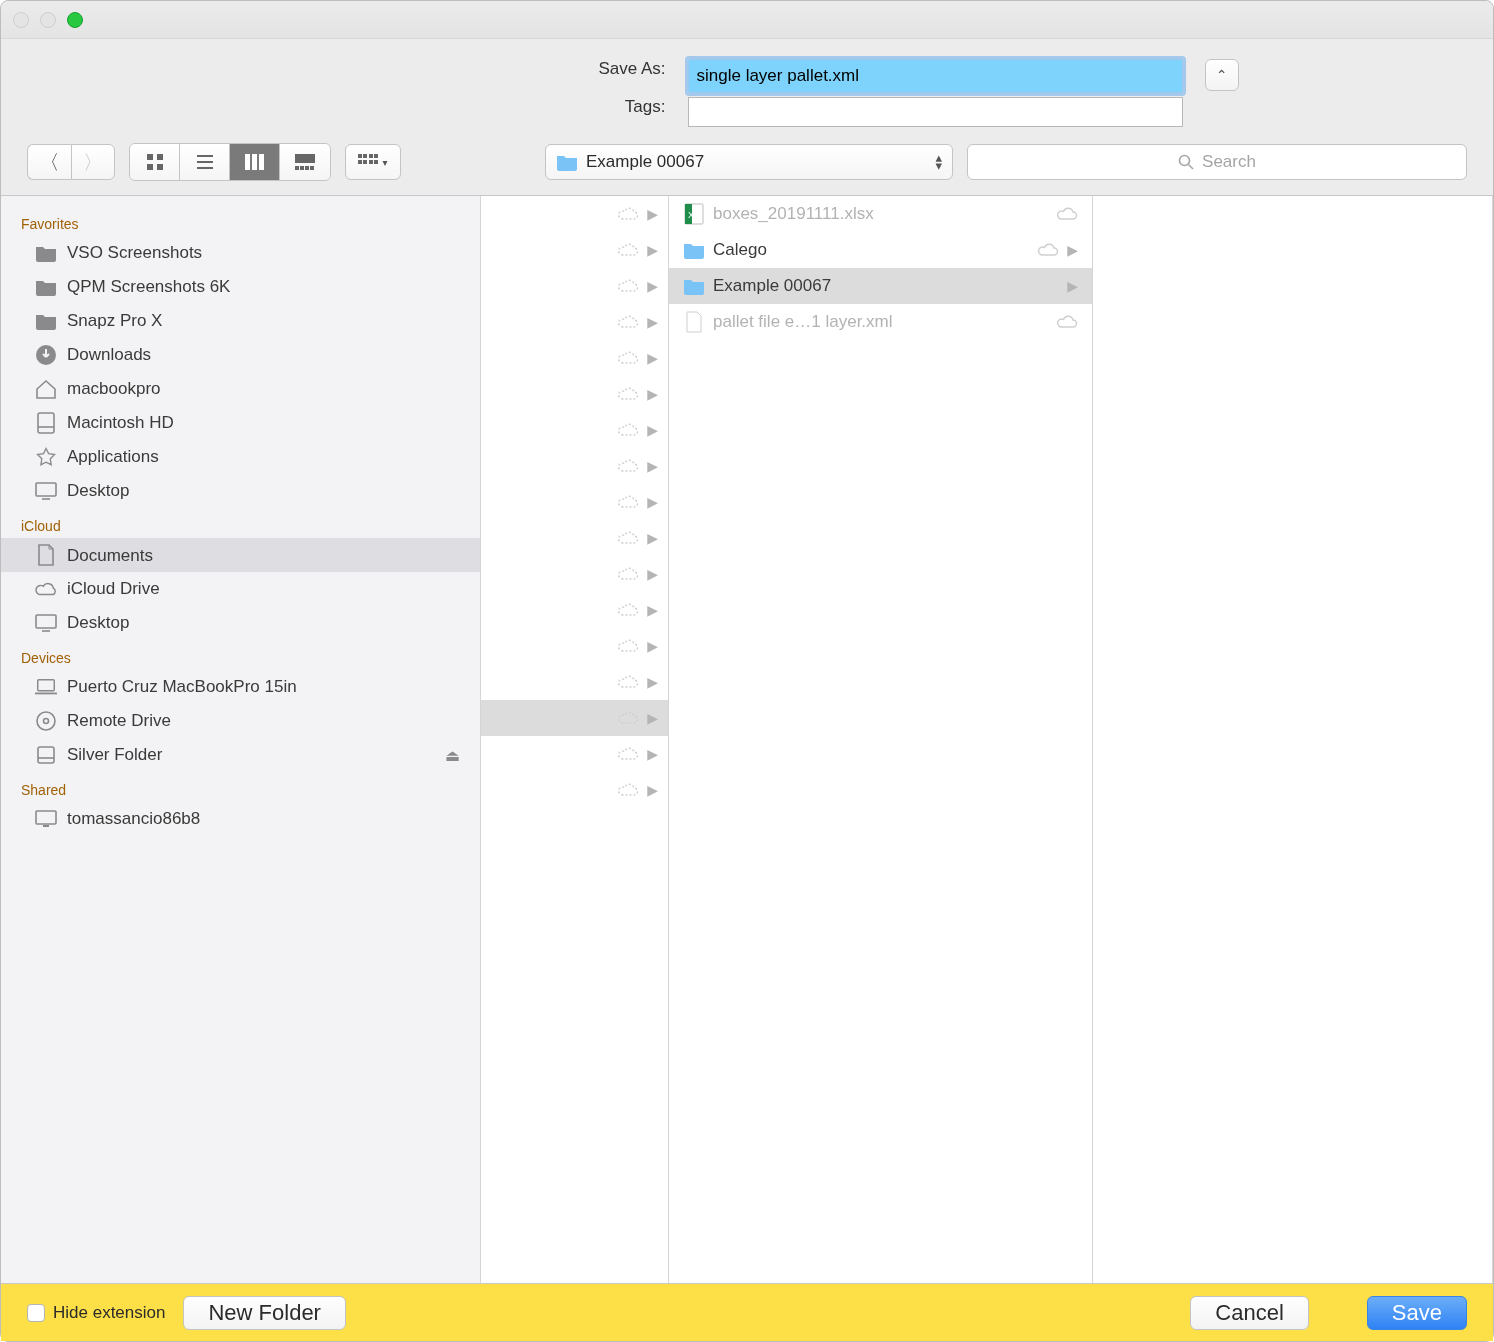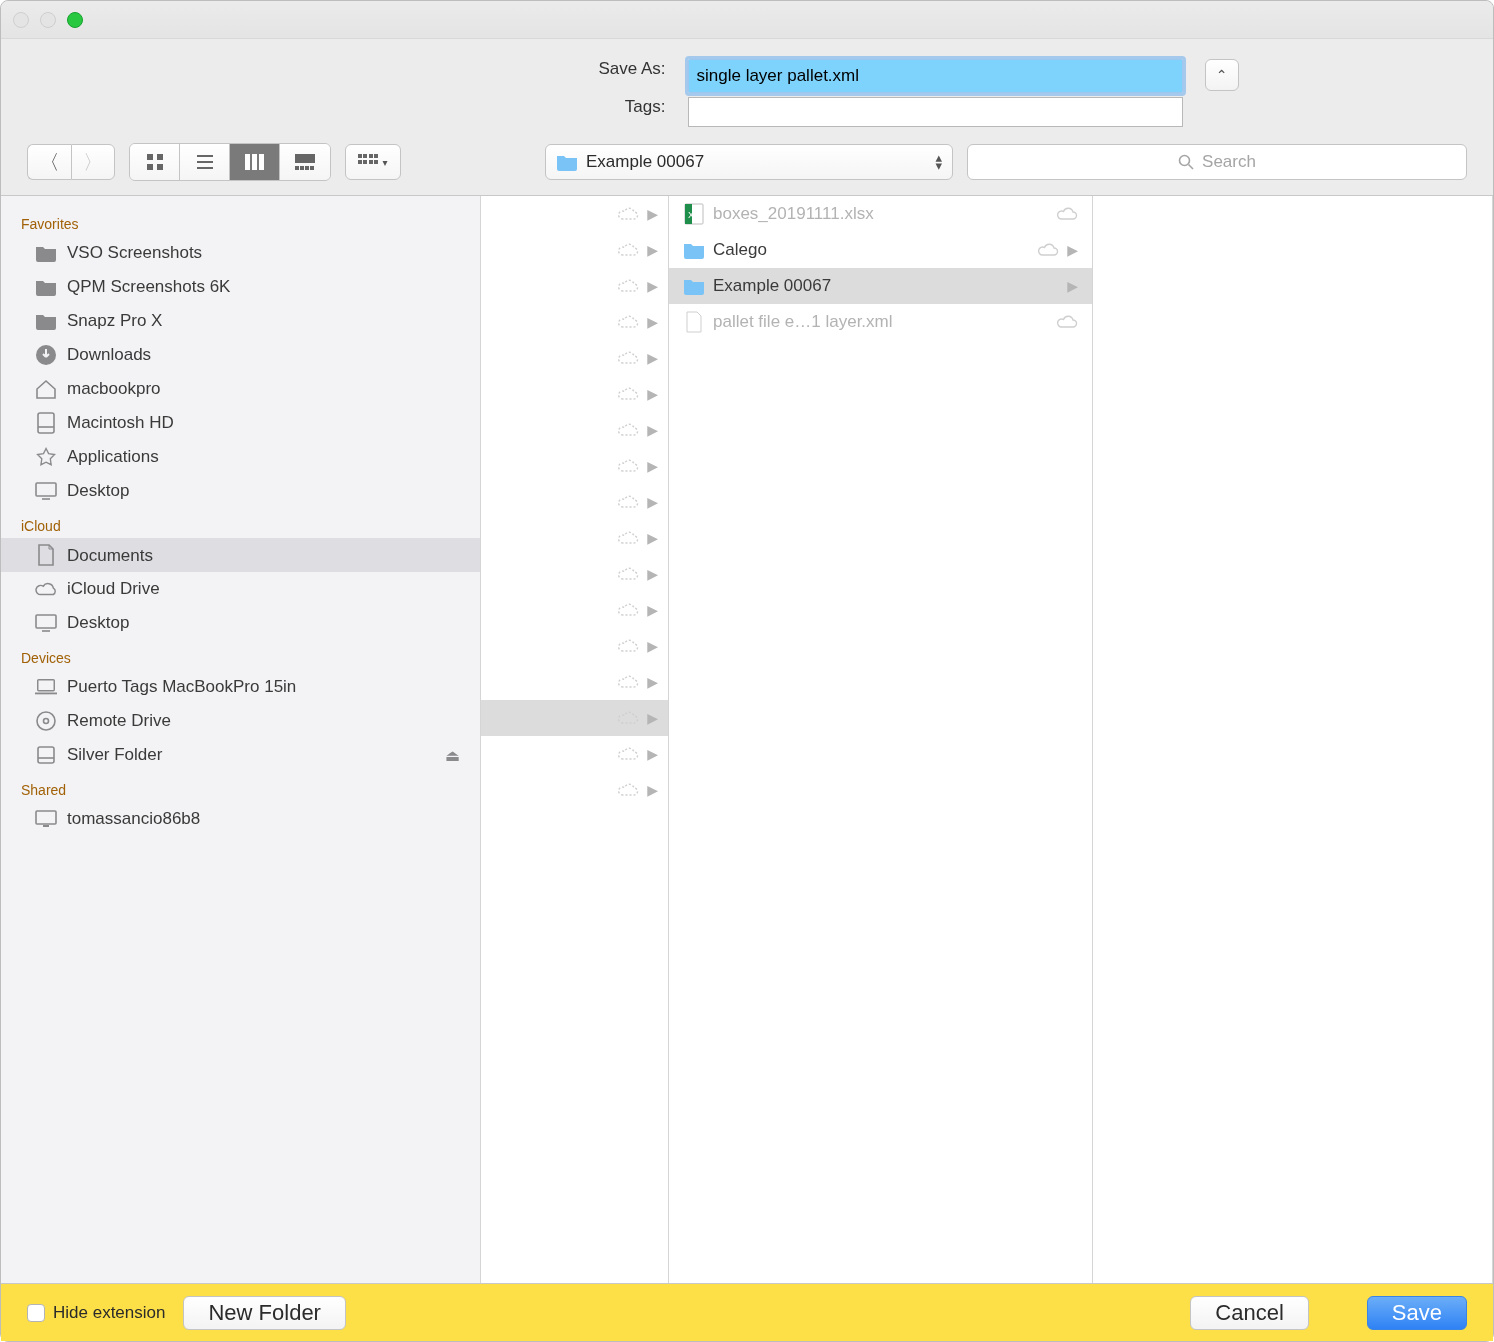--- a/index.html
+++ b/index.html
@@ -391,21 +391,21 @@
           <span>Desktop</span>
         </div>
         <div class="sb-sec">Devices</div>
         <div class="sb-item">
           <span class="sb-ico">
             <svg width="24" height="18" viewBox="0 0 24 18">
               <rect x="3" y="1" width="18" height="12" rx="1" fill="none" stroke="#8a8a8d" stroke-width="1.6"></rect>
               <line x1="0" y1="16" x2="24" y2="16" stroke="#8a8a8d" stroke-width="2"></line>
             </svg>
           </span>
-          <span>Puerto Tags MacBookPro 15in</span>
+          <span>Puerto Cruz MacBookPro 15in</span>
         </div>
         <div class="sb-item">
           <span class="sb-ico">
             <svg width="22" height="22" viewBox="0 0 22 22">
               <circle cx="11" cy="11" r="9" fill="none" stroke="#8a8a8d" stroke-width="1.6"></circle>
               <circle cx="11" cy="11" r="2.5" fill="none" stroke="#8a8a8d" stroke-width="1.6"></circle>
             </svg>
           </span>
           <span>Remote Drive</span>
         </div>

